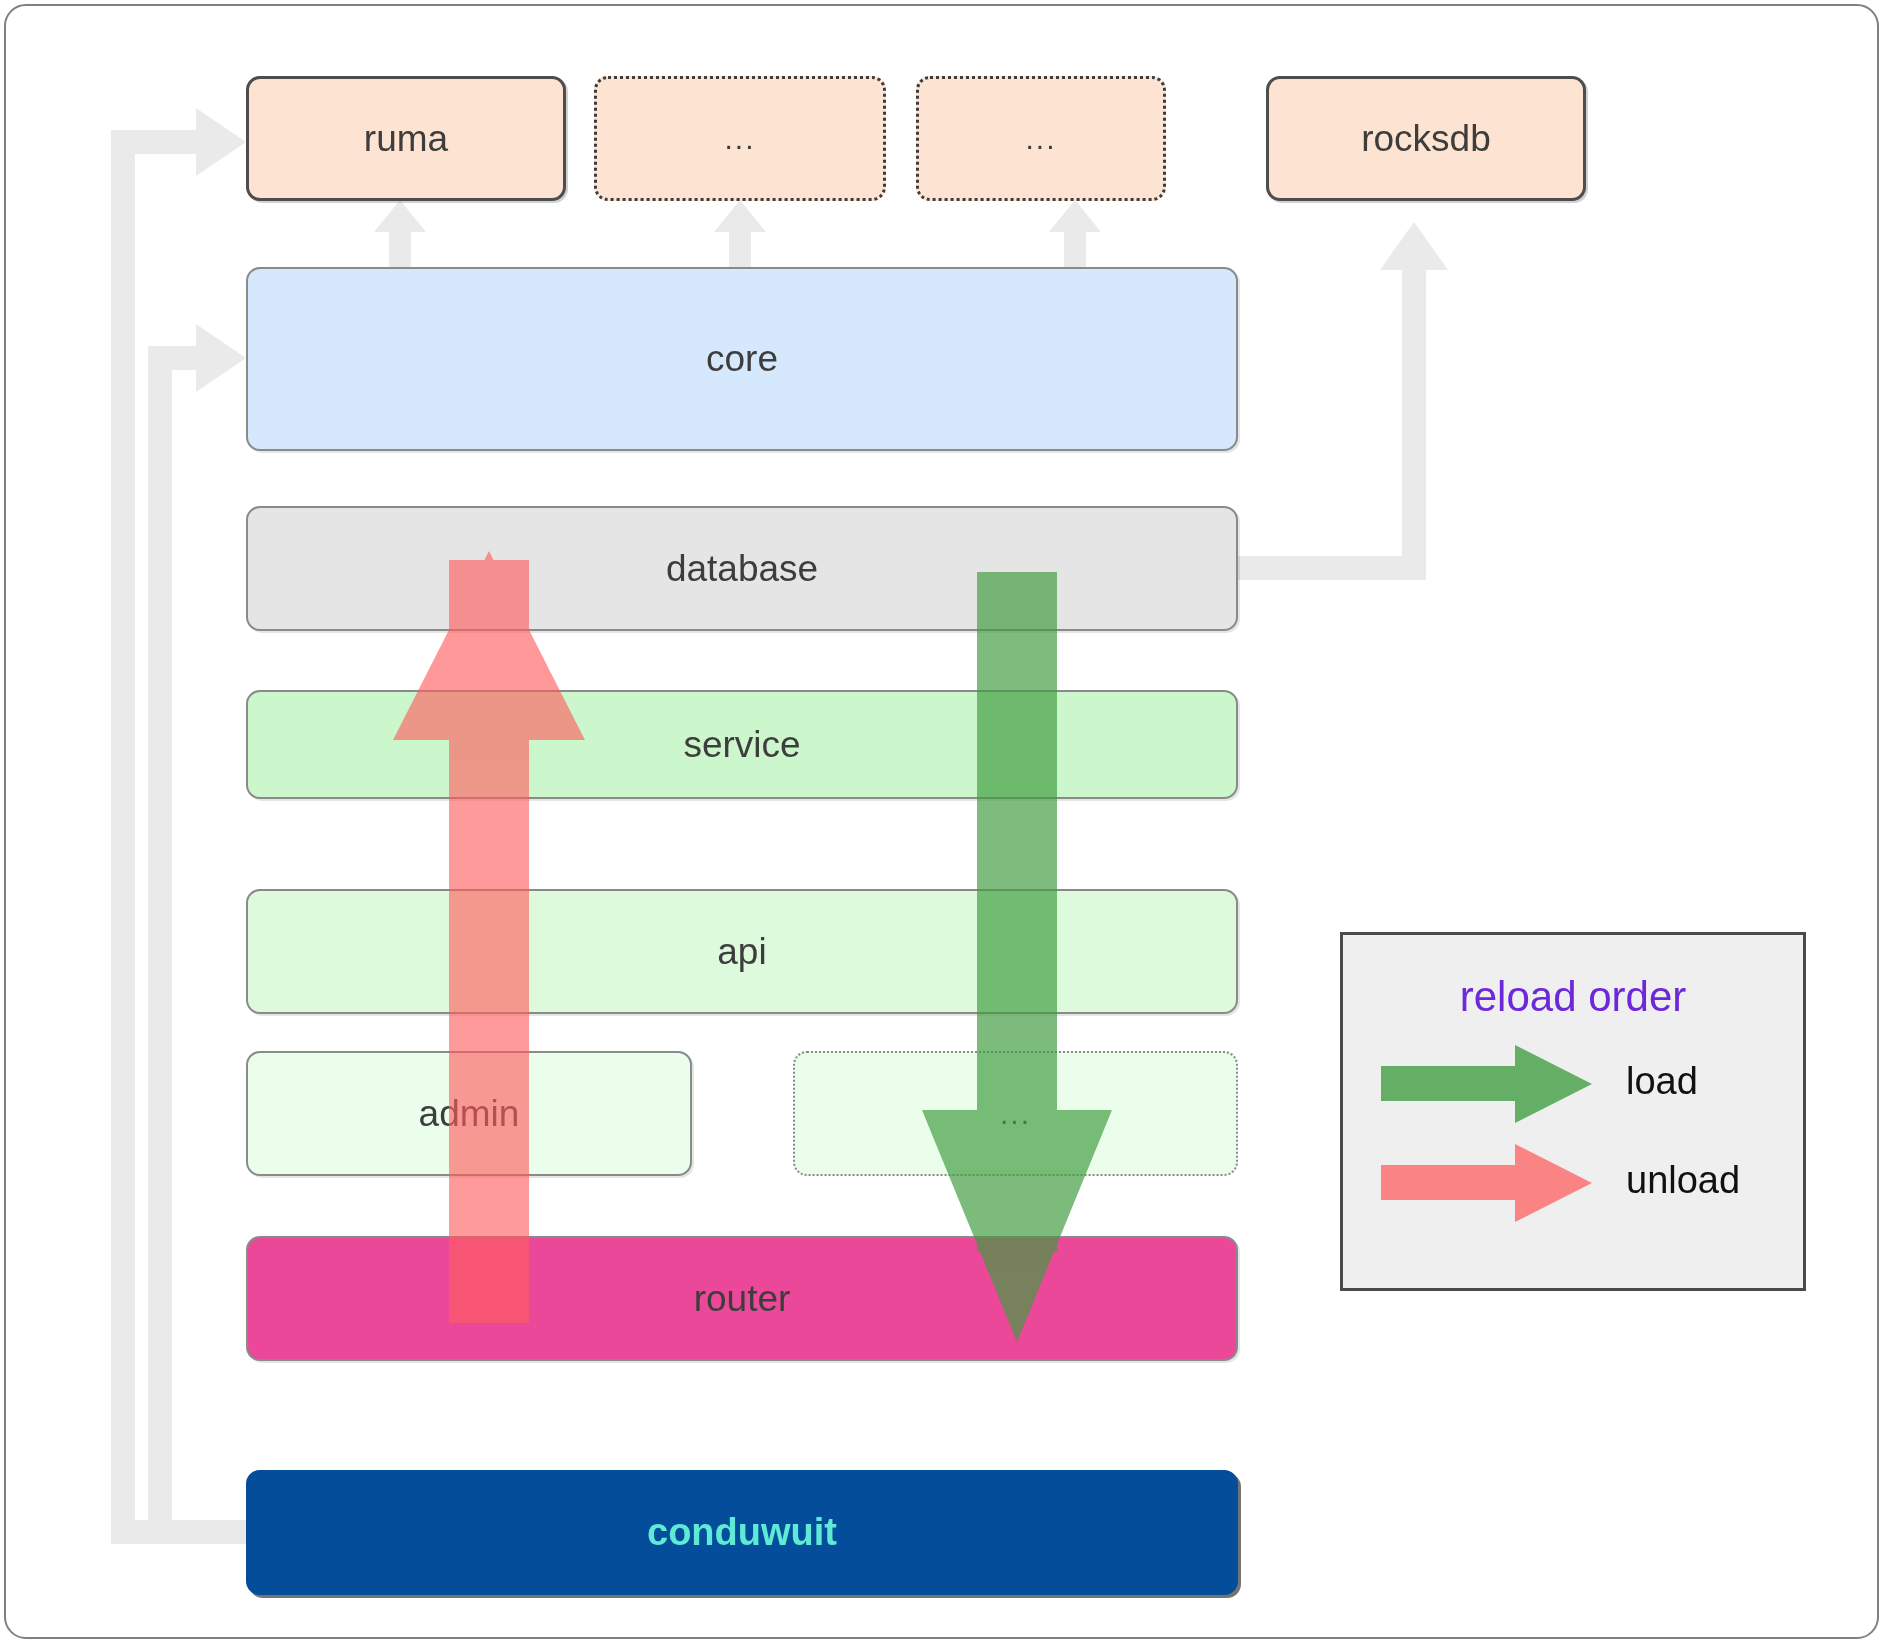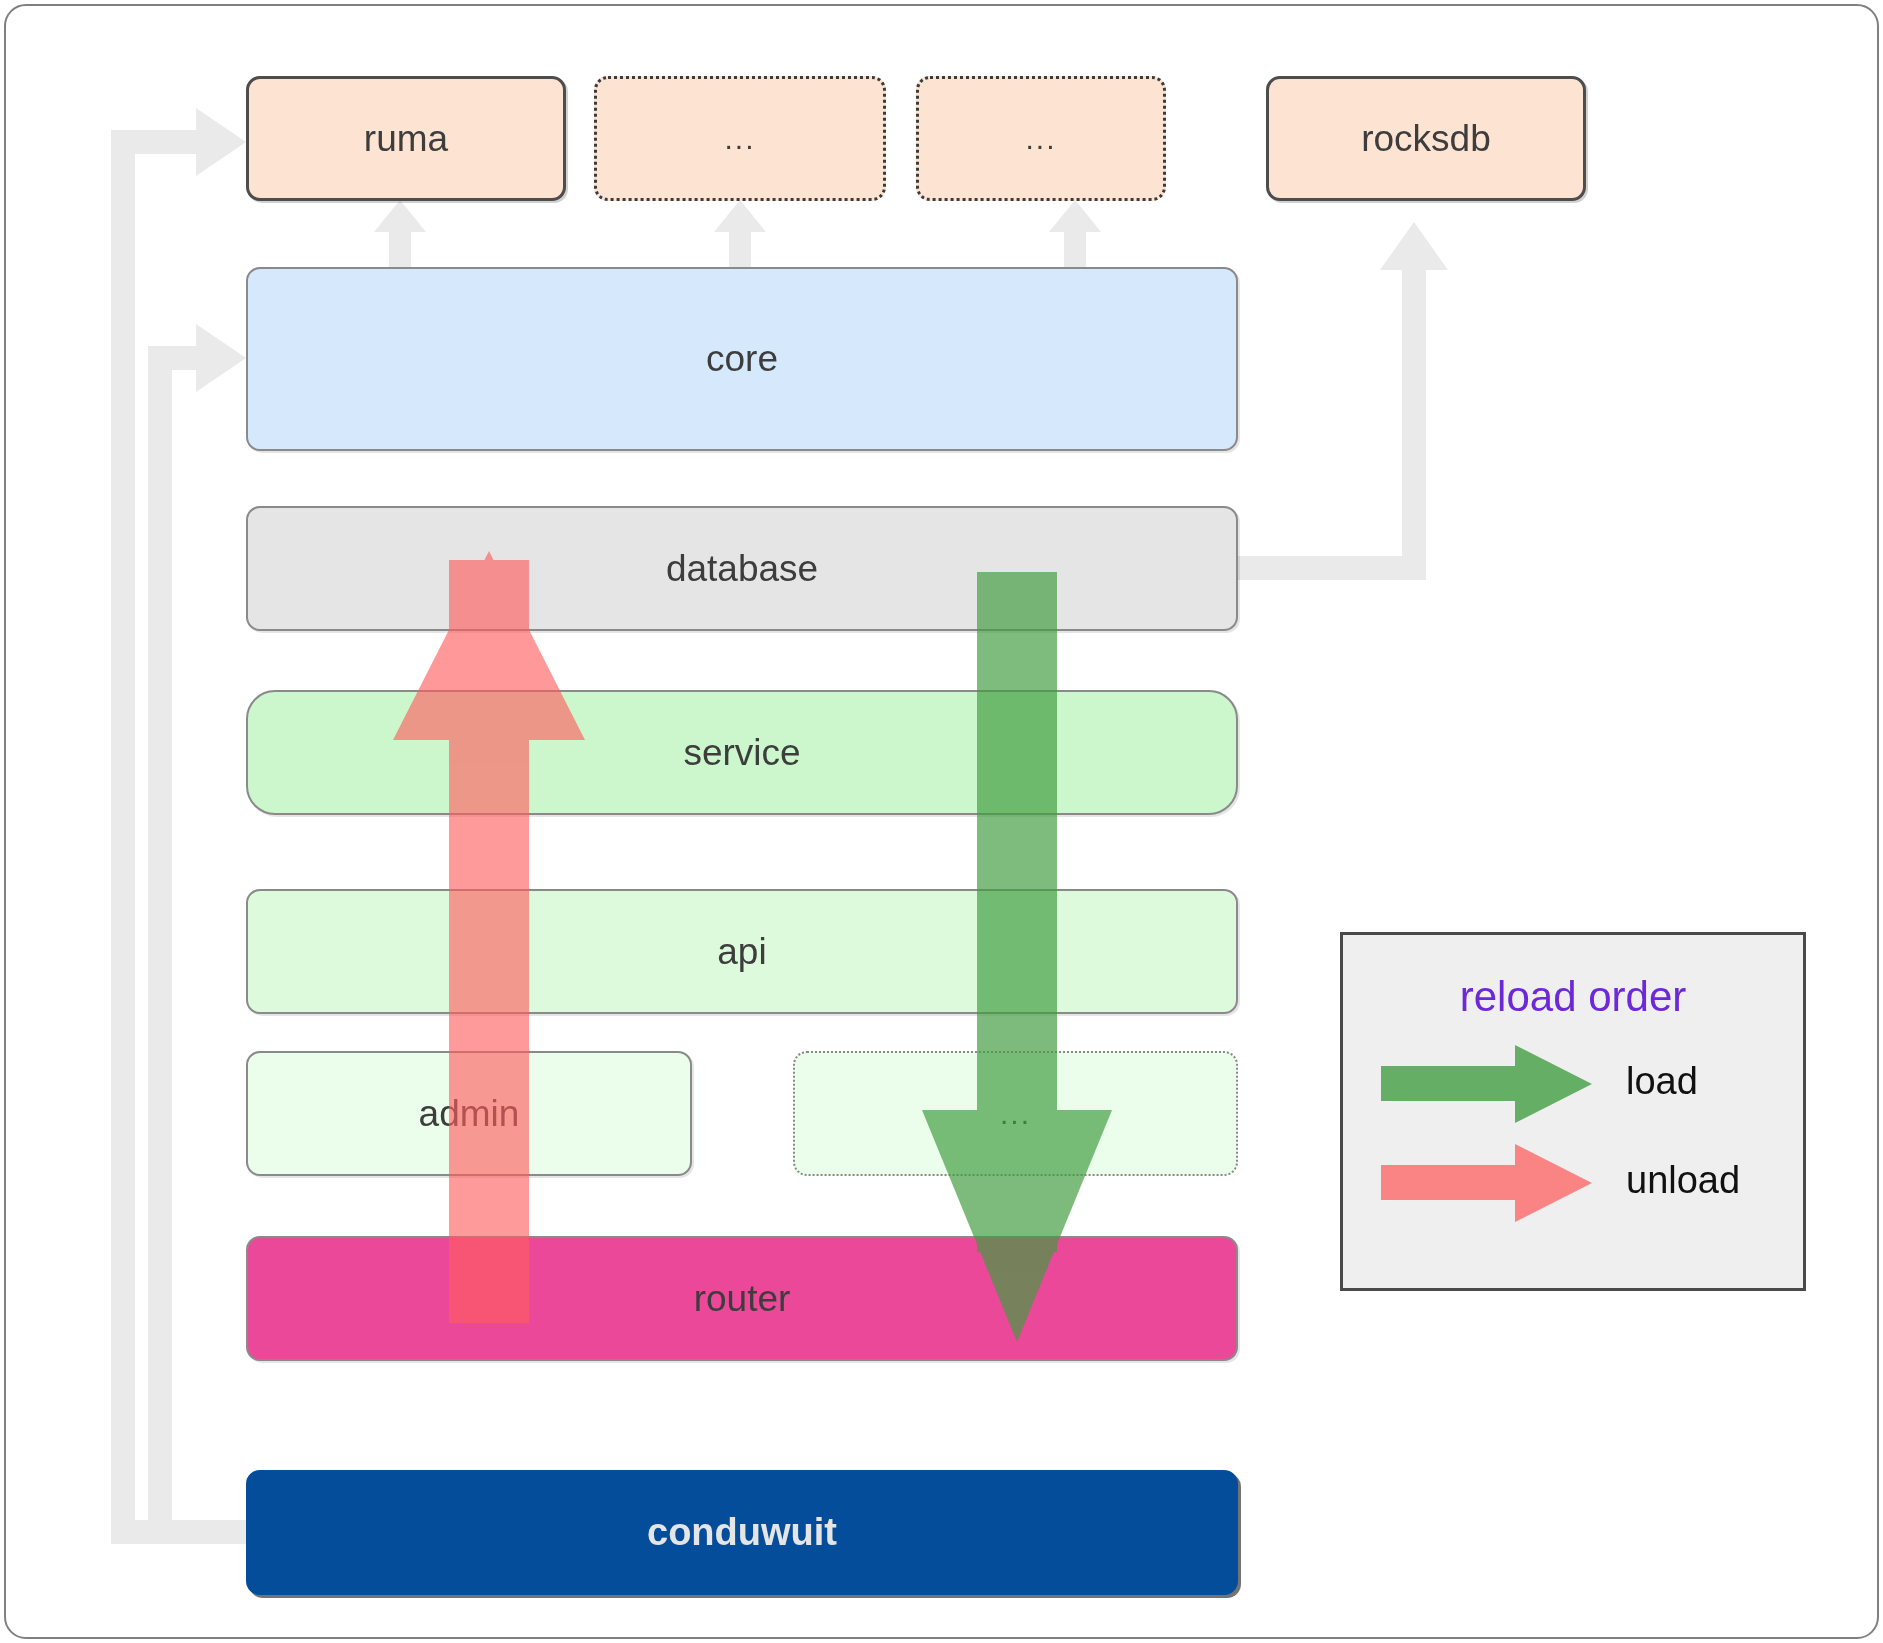--- a/index.html
+++ b/index.html
@@ -43,21 +43,21 @@
     box-shadow:2px 2px 0 rgba(0,0,0,0.10);
   }
   .layer.core{background:#d6e8fb;}
   .layer.database{background:#e5e5e5;}
   .layer.service{background:#ccf7cc;}
   .layer.api{background:#ddfadd;margin-top:17px;}
   .layer.admin{background:#ebfdeb;}
   .layer.dotsbox{background:#ebfdeb;border:2px dotted #8a8a8a;box-shadow:none;}
   .layer.router{background:#ec4899;}
   .node.app{
-    background:#034d9b;color:#e5e5e5;font-weight:bold;font-size:38px;
+    background:#034d9b;color:#5eead4;font-weight:bold;font-size:38px;
     border:2px solid #034d9b;border-radius:14px;
     box-shadow:3px 3px 0 rgba(0,0,0,0.55);
   }
   
   .legend{
     position:absolute;
     background:#efefef;
     border:3px solid #4a4a4a;
     box-sizing:border-box;
   }
@@ -121,21 +121,21 @@
   </div>
 
   <div class="node layer core" style="left:246px;top:267px;width:992px;height:184px;">
     <span>core</span>
   </div>
 
   <div class="node layer database" style="left:246px;top:506px;width:992px;height:125px;">
     <span>database</span>
   </div>
 
-  <div class="node layer service" style="left:246px;top:690px;width:992px;height:125px;border-radius:29px;">
+  <div class="node layer service" style="left:246px;top:690px;width:992px;height:109px;">
     <span>service</span>
   </div>
 
   <div class="node layer api" style="left:246px;top:872px;width:992px;height:125px;">
     <span>api</span>
   </div>
 
   <div class="node layer admin" style="left:246px;top:1051px;width:446px;height:125px;">
     <span>admin</span>
   </div>

